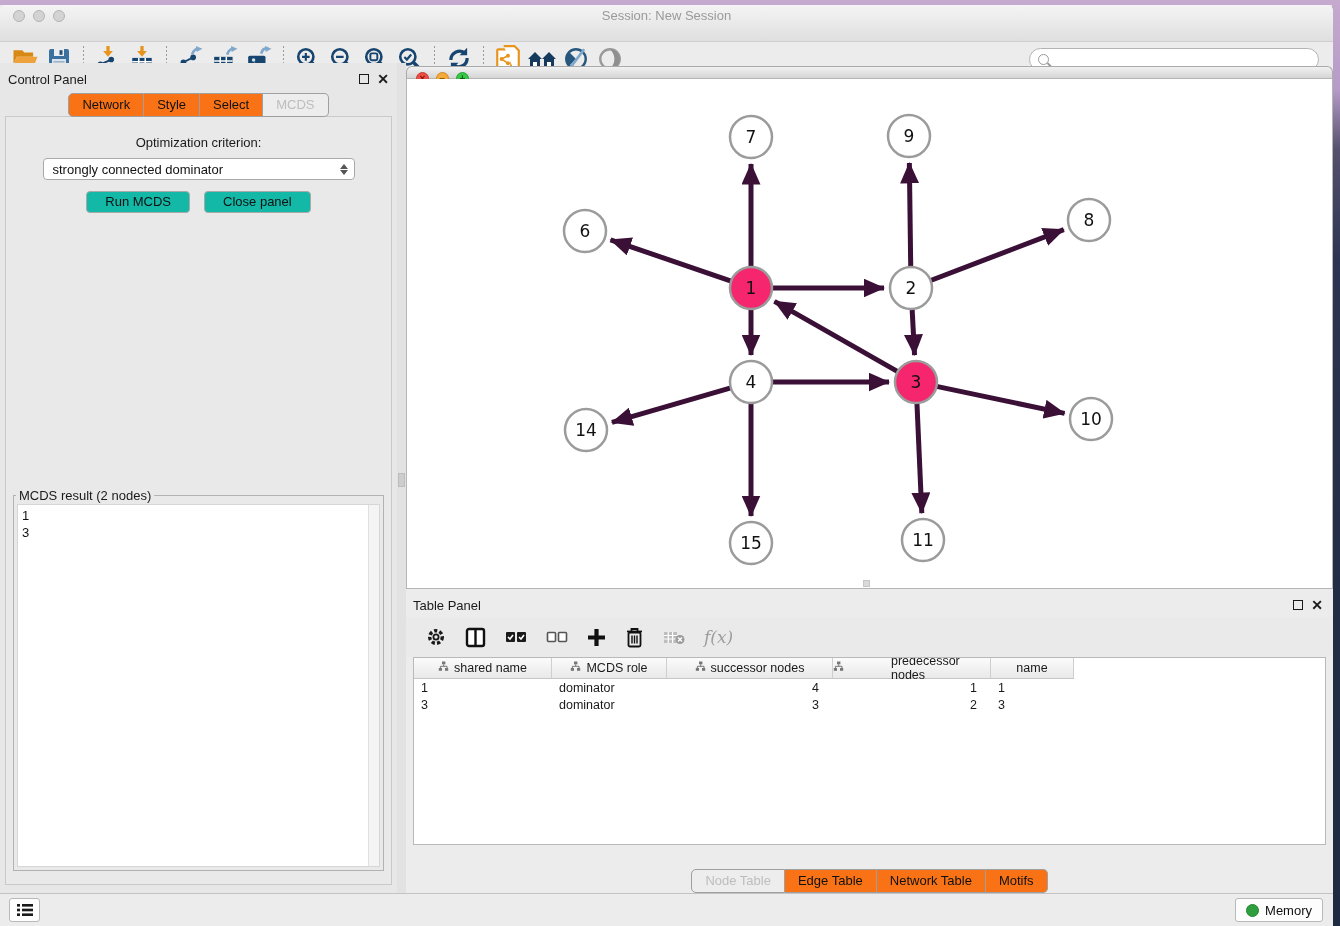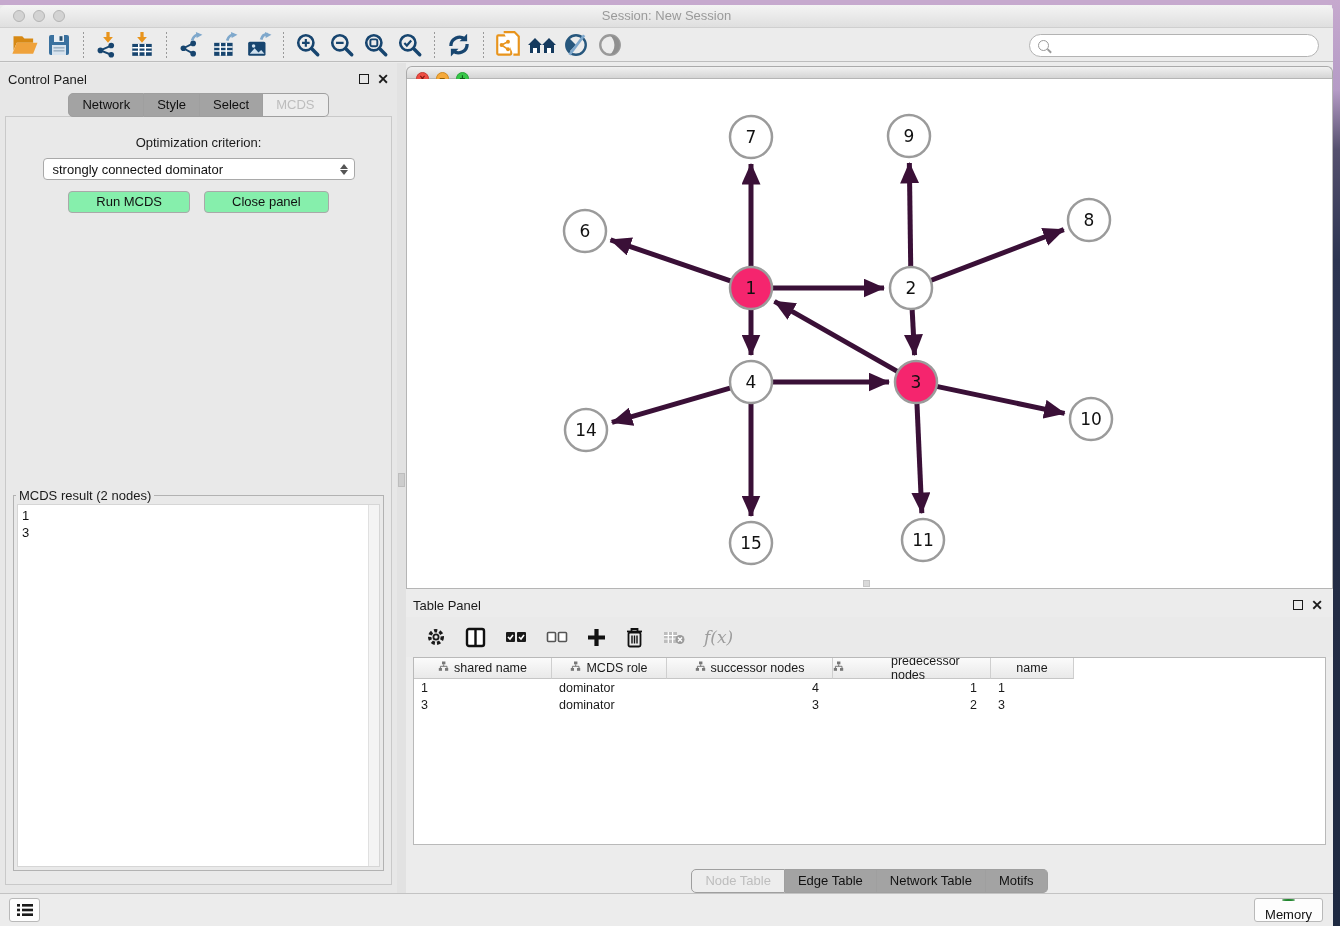--- a/index.html
+++ b/index.html
@@ -8,21 +8,21 @@
   
   #desktop-top { position:absolute; left:0; top:0; width:1340px; height:5px; background:#c6a9ce; }
   #desktop-right { position:absolute; right:0; top:0; width:8px; height:926px;
     background:linear-gradient(#c6a9ce 0px, #b59bc6 90px, #55506e 150px, #2c3451 260px, #232c45 600px, #1f2a42 926px); }
 
   
   #app-window { position:absolute; left:0; top:5px; width:1333px; height:921px; background:#ececec;
     border-radius:6px 6px 0 0; overflow:hidden; }
 
   
-  .titlebar { position:relative; height:23px; background:linear-gradient(#f4f4f4,#dfdfdf); border-bottom:1px solid #cfcfcf; }
+  .titlebar { position:relative; height:37px; background:linear-gradient(#f4f4f4,#dfdfdf); border-bottom:1px solid #cfcfcf; }
   .titlebar .title { position:absolute; left:0; right:0; top:3px; text-align:center; font-size:13px; color:#9a9a9a; }
   .tl-dots { position:absolute; left:13px; top:5px; display:flex; gap:8px; }
   .tl-dot { width:12px; height:12px; border-radius:50%; background:#d3d3d3; border:1px solid #b4b4b4; }
 
   
   .toolbar { position:relative; height:34px; border-bottom:1px solid #bdbdbd; display:flex; align-items:center; padding-left:8px; }
   .tb { width:34px; height:30px; display:flex; align-items:center; justify-content:center; }
   .tb svg { display:block; }
   .sep { width:1px; height:26px; margin:0 7px; background-image:linear-gradient(#9a9a9a 40%, transparent 40%); background-size:1px 4px; }
   .searchbox { position:absolute; right:14px; top:6px; width:290px; height:23px; background:#fff; border:1px solid #b3b3b3;
@@ -36,37 +36,37 @@
 
   
   .cpanel { width:397px; height:100%; background:#e7e7e7; display:flex; flex-direction:column; }
   .panel-head { height:28px; display:flex; align-items:center; padding:4px 8px 0 8px; }
   .panel-head .ph-title { font-size:13px; color:#1a1a1a; flex:1; }
   .ph-icons { display:flex; gap:8px; align-items:center; }
   .float-ic { width:10px; height:10px; border:1.6px solid #1a1a1a; }
   .close-ic { font-size:14px; font-weight:bold; color:#1a1a1a; line-height:10px; }
 
   .seg { display:inline-flex; }
-  .seg .tab { background:#a3a3a3; border:1px solid #9f9f9f; border-left:none; padding:3px 13px 4px; font-size:13px; color:#111; white-space:nowrap; }
+  .seg .tab { background:#f97316; border:1px solid #9f9f9f; border-left:none; padding:3px 13px 4px; font-size:13px; color:#111; white-space:nowrap; }
   .seg .tab:first-child { border-left:1px solid #9f9f9f; border-radius:5px 0 0 5px; }
   .seg .tab:last-child { border-radius:0 5px 5px 0; }
   .seg .tab.active { background:#ededed; color:#bdbdbd; }
   .cp-tabs-row { text-align:center; margin-top:2px; position:relative; z-index:2; }
 
   .cp-body { flex:1; margin:-1px 5px 8px 5px; border:1px solid #c9c9c9; background:#e9e9e9; display:flex; flex-direction:column; padding-top:18px; }
   .opt-label { text-align:center; font-size:13px; color:#1a1a1a; }
   .combo { margin:8px auto 0; width:312px; height:22px; background:#fff; border:1px solid #a9a9a9; border-radius:4px;
     display:flex; align-items:center; padding:0 6px 0 9px; font-size:13px; color:#111; }
   .combo .combo-text { flex:1; }
   .stepper { display:flex; flex-direction:column; gap:1px; align-items:center; }
   .stepper i { width:0; height:0; border-left:4px solid transparent; border-right:4px solid transparent; }
   .stepper .up { border-bottom:5px solid #555; }
   .stepper .dn { border-top:5px solid #555; }
   .btn-row { margin-top:11px; display:flex; justify-content:center; gap:14px; }
-  .aqua-btn { background:#86efac; border:1px solid #a9a9a9; border-radius:4px; font-size:13px; color:#111; padding:2px 27px 3px; }
+  .aqua-btn { background:#14b8a6; border:1px solid #a9a9a9; border-radius:4px; font-size:13px; color:#111; padding:2px 18px 3px; }
 
   .result-fieldset { margin:auto 7px 13px 7px; height:376px; border:1px solid #b2b2b2; background:#e9e9e9; padding:2px; position:relative; }
   .result-legend { position:absolute; top:-8px; left:2px; background:#e9e9e9; font-size:13px; color:#1a1a1a; padding:0 3px; }
   .result-area { position:absolute; left:3px; right:3px; top:8px; bottom:3px; background:#fff; border:1px solid #d6d6d6; display:flex; }
   .result-text { flex:1; font-size:13px; color:#111; padding:2px 4px; white-space:pre-line; line-height:17px; }
   .result-scroll { width:11px; background:#f4f4f4; border-left:1px solid #e0e0e0; }
 
   
   .divider { width:9px; background:#e2e2e2; position:relative; }
   .divider .grip { position:absolute; left:1px; top:410px; width:7px; height:14px; background:#cdcdcd; border:1px solid #bdbdbd; }
@@ -97,21 +97,21 @@
     display:flex; align-items:center; justify-content:center; gap:5px; color:#1a1a1a; }
   .trow { display:flex; height:17px; align-items:center; }
   .td { color:#1a1a1a; overflow:hidden; white-space:nowrap; }
   .tp-tabs-row { text-align:center; margin-top:24px; }
 
   
   .statusbar { position:absolute; left:0; bottom:0; width:1333px; height:33px; background:#ececec; border-top:1px solid #c3c3c3; }
   .hist-btn { position:absolute; left:9px; top:4px; width:31px; height:24px; background:#fdfdfd; border:1px solid #b9b9b9; border-radius:3px;
     display:flex; align-items:center; justify-content:center; }
   .mem-btn { position:absolute; right:10px; top:4px; height:24px; background:#fdfdfd; border:1px solid #b9b9b9; border-radius:3px;
-    display:flex; align-items:center; gap:6px; padding:0 10px; font-size:13px; color:#111;flex-direction:column; }
+    display:flex; align-items:center; gap:6px; padding:0 10px; font-size:13px; color:#111; }
   .mem-dot { width:13px; height:13px; border-radius:50%; background:#2e9e3e; border:1px solid #23862f; }
 </style>
 </head>
 <body>
 
 <div id="desktop-top"></div>
 <div id="desktop-right"></div>
 
 <div id="app-window">
 

